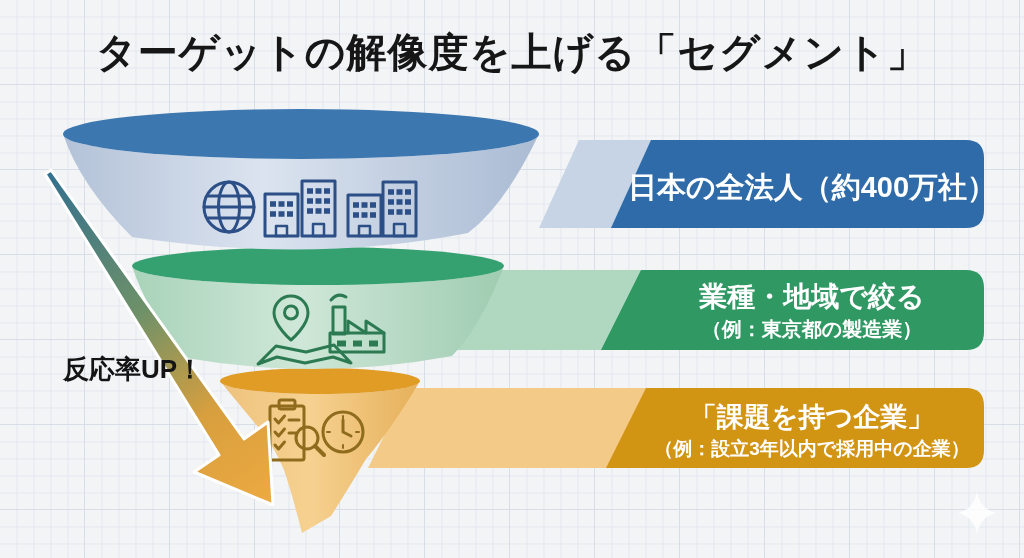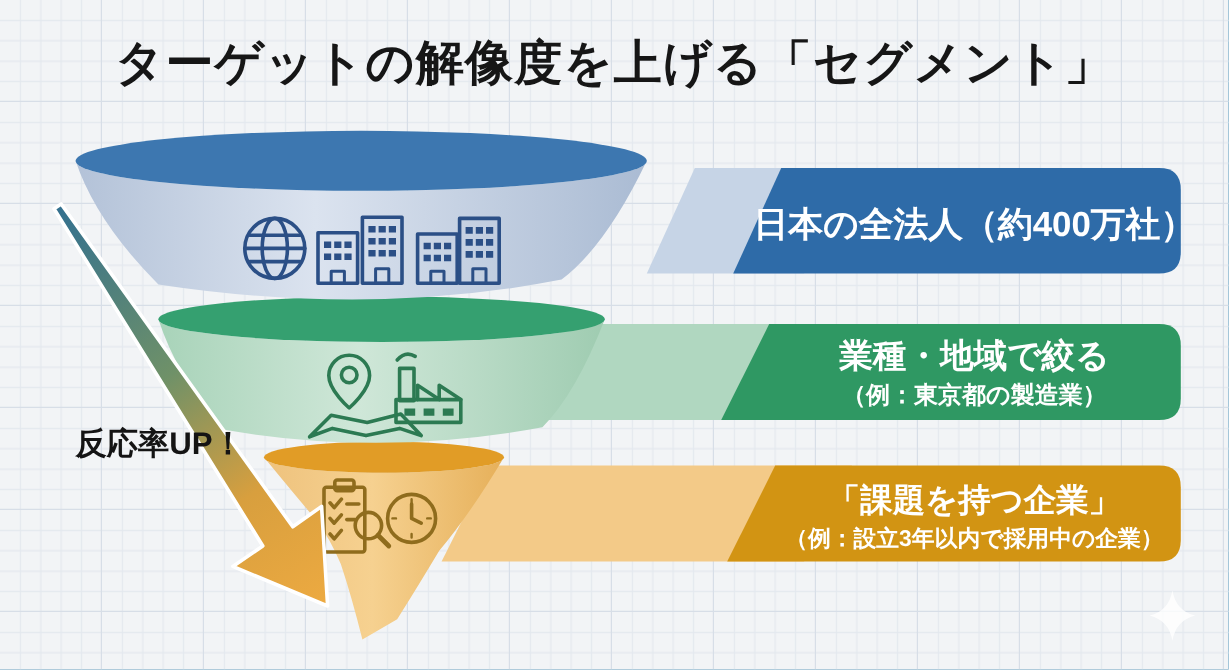--- a/index.html
+++ b/index.html
@@ -1,16 +1,16 @@
 <!DOCTYPE html>
 <html><head>
 <meta charset="utf-8">
 <style>
   html,body{margin:0;padding:0;background:#e8eaec;}
-  .stage{width:1024px;height:558px;position:relative;overflow:hidden;background:#0369a1;text-align:right;}
+  .stage{width:1024px;height:558px;position:relative;overflow:hidden;background:#fef9c3;text-align:right;}
   svg{display:block;}
   text{font-family:"Liberation Sans","DejaVu Sans",sans-serif;}
   .t-title{font-size:40px;font-weight:700;fill:#161616;letter-spacing:1px;text-anchor:middle;}
   .t-band{fill:#ffffff;font-weight:700;text-anchor:middle;}
   .fs29{font-size:29px;}
   .fs28{font-size:28px;}
   .fs27{font-size:27px;}
   .fs20{font-size:20px;}
   .fs19{font-size:19px;}
   .t-arrow{font-size:26px;font-weight:700;fill:#141414;}

